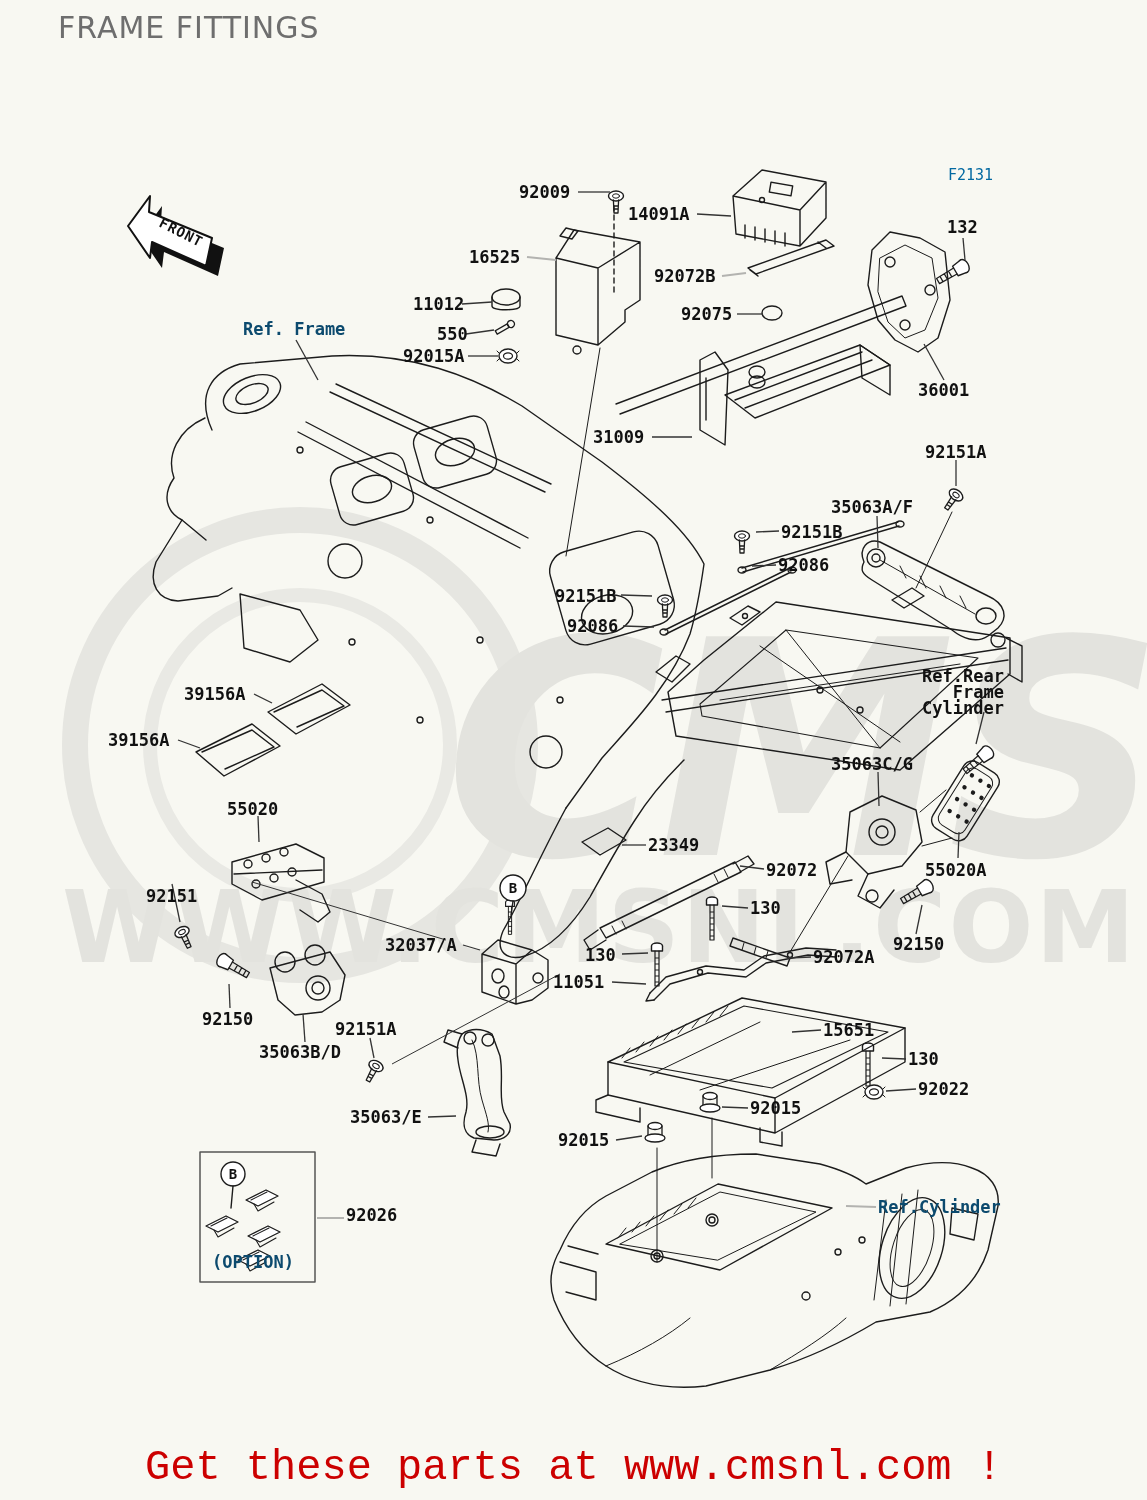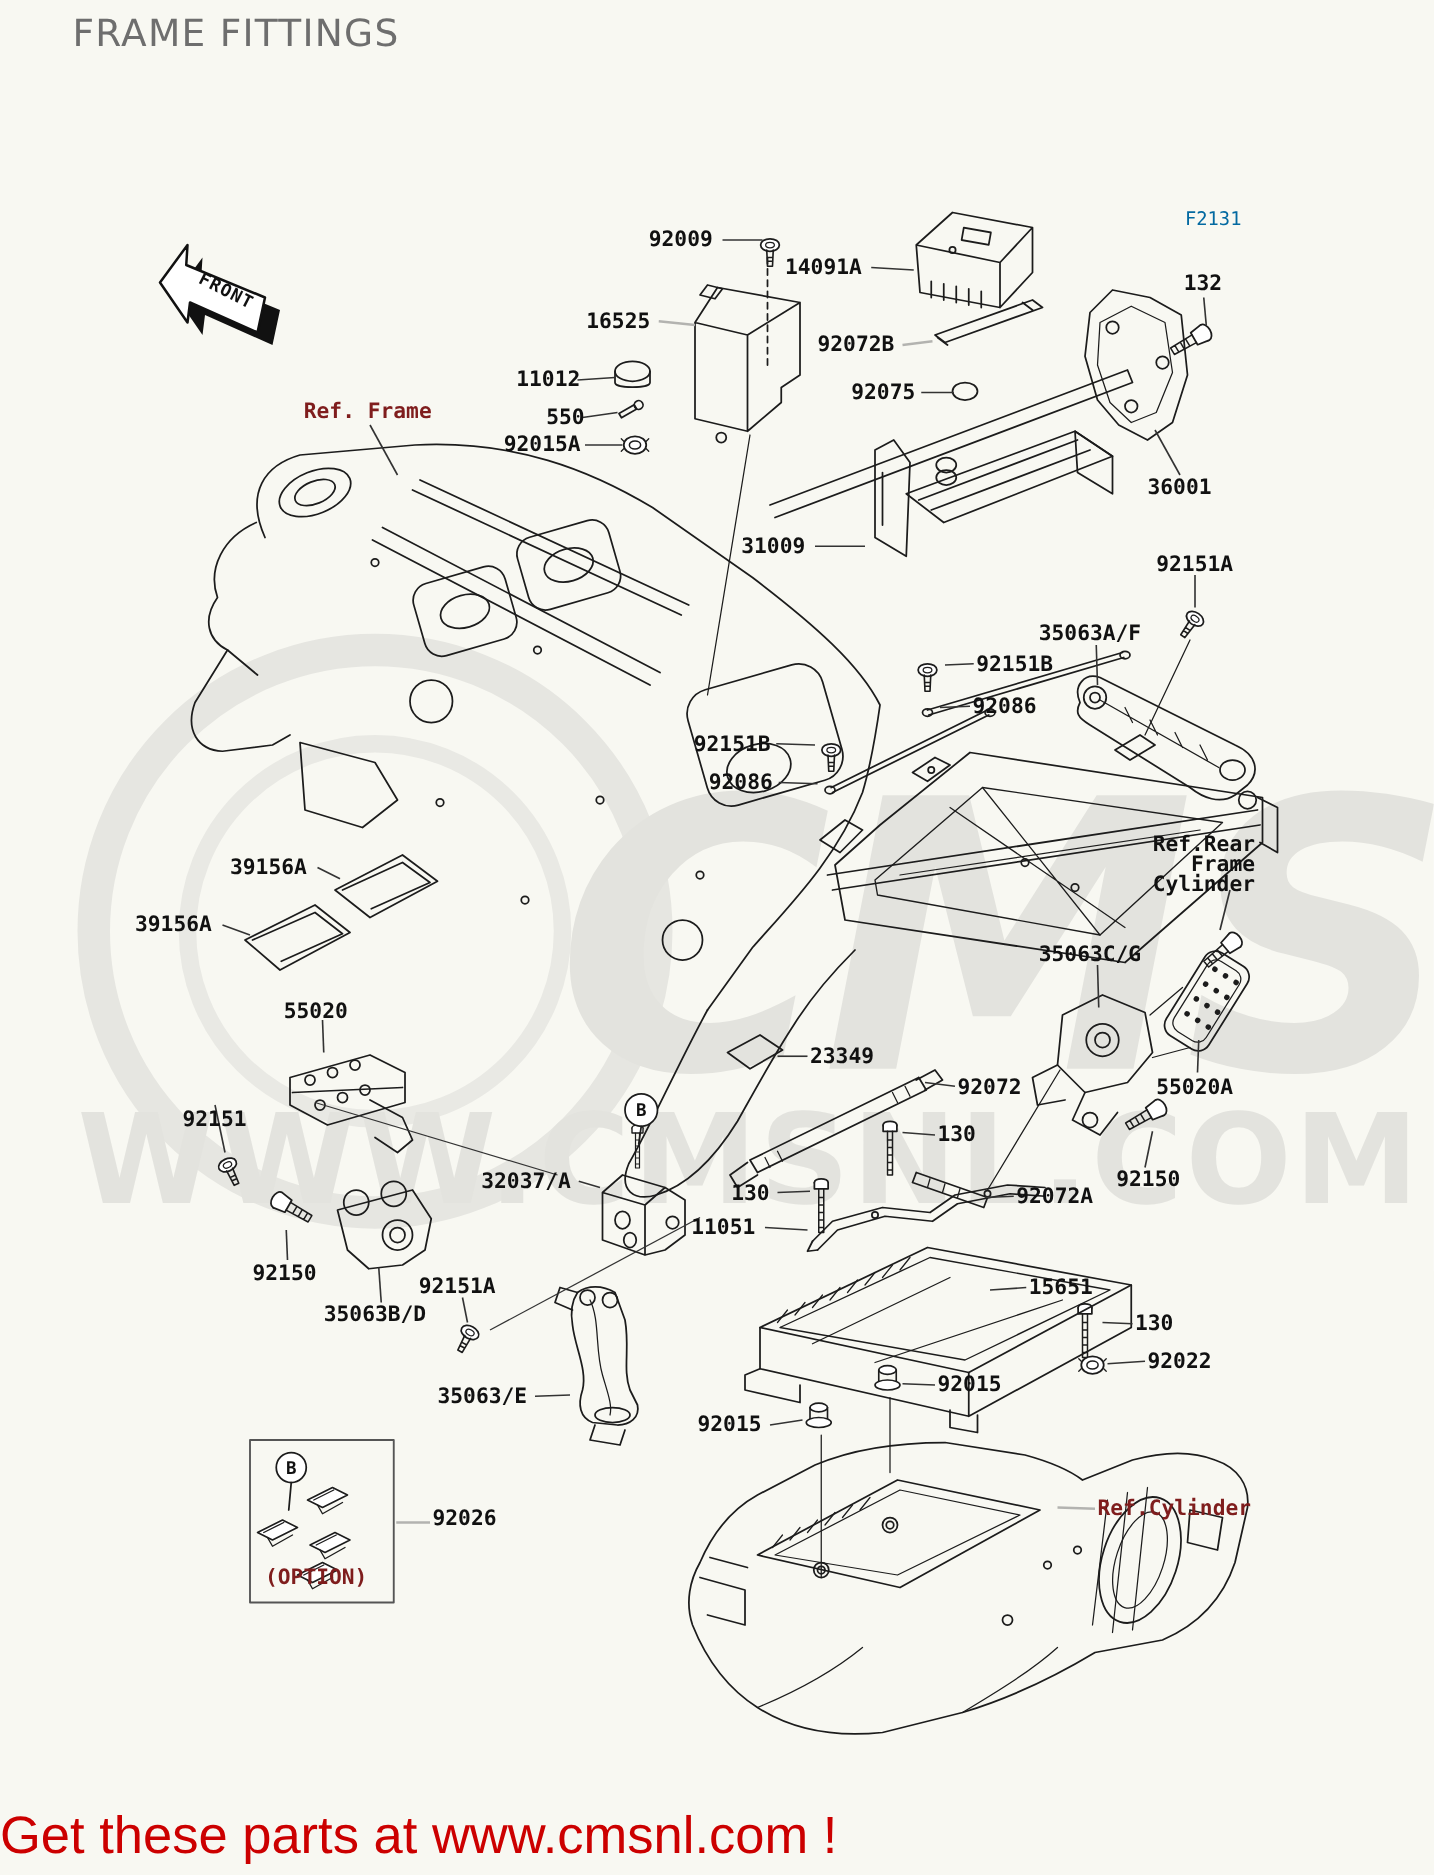--- a/index.html
+++ b/index.html
@@ -2,25 +2,25 @@
 <html><head>
 <meta charset="utf-8">
 <style>
   html,body{margin:0;padding:0;}
   #stage{position:relative;width:1147px;height:1500px;background:#f8f8f2;overflow:hidden;
          font-family:"DejaVu Sans Mono",monospace;}
   #page-title{position:absolute;left:20px;top:10px;font-family:"DejaVu Sans",sans-serif;
       font-size:30px;color:#6e6e6e;letter-spacing:1px;margin-left:38px;}
   #fig-code{position:absolute;left:948px;top:166px;font-size:15px;font-weight:normal;color:#0369a1;}
   .pl{position:absolute;font-size:17px;font-weight:bold;color:#111;white-space:nowrap;line-height:1;}
-  .ref{position:absolute;font-size:17px;font-weight:bold;color:#7f1d1d;white-space:nowrap;line-height:1;}
+  .ref{position:absolute;font-size:17px;font-weight:bold;color:#0c4a6e;white-space:nowrap;line-height:1;}
   #ref-rear-block{position:absolute;left:880px;top:668px;width:124px;text-align:right;
       font-size:17px;font-weight:bold;color:#111;line-height:16px;}
-  #footer-text{position:absolute;left:0;top:1444px;width:100%;text-align:left;
-      font-family:Liberation Sans, sans-serif;font-size:42px;color:#cc0000;}
+  #footer-text{position:absolute;left:0;top:1444px;width:100%;text-align:center;
+      font-family:Liberation Mono, monospace;font-size:42px;color:#cc0000;}
   svg{position:absolute;left:0;top:0;}
   .wm{font-family:"DejaVu Sans",sans-serif;font-weight:bold;fill:#e3e3de;}
 </style>
 </head>
 <body>
 
 <div id="stage">
 
   <svg width="1147" height="1500" viewBox="0 0 1147 1500">
     <defs>

